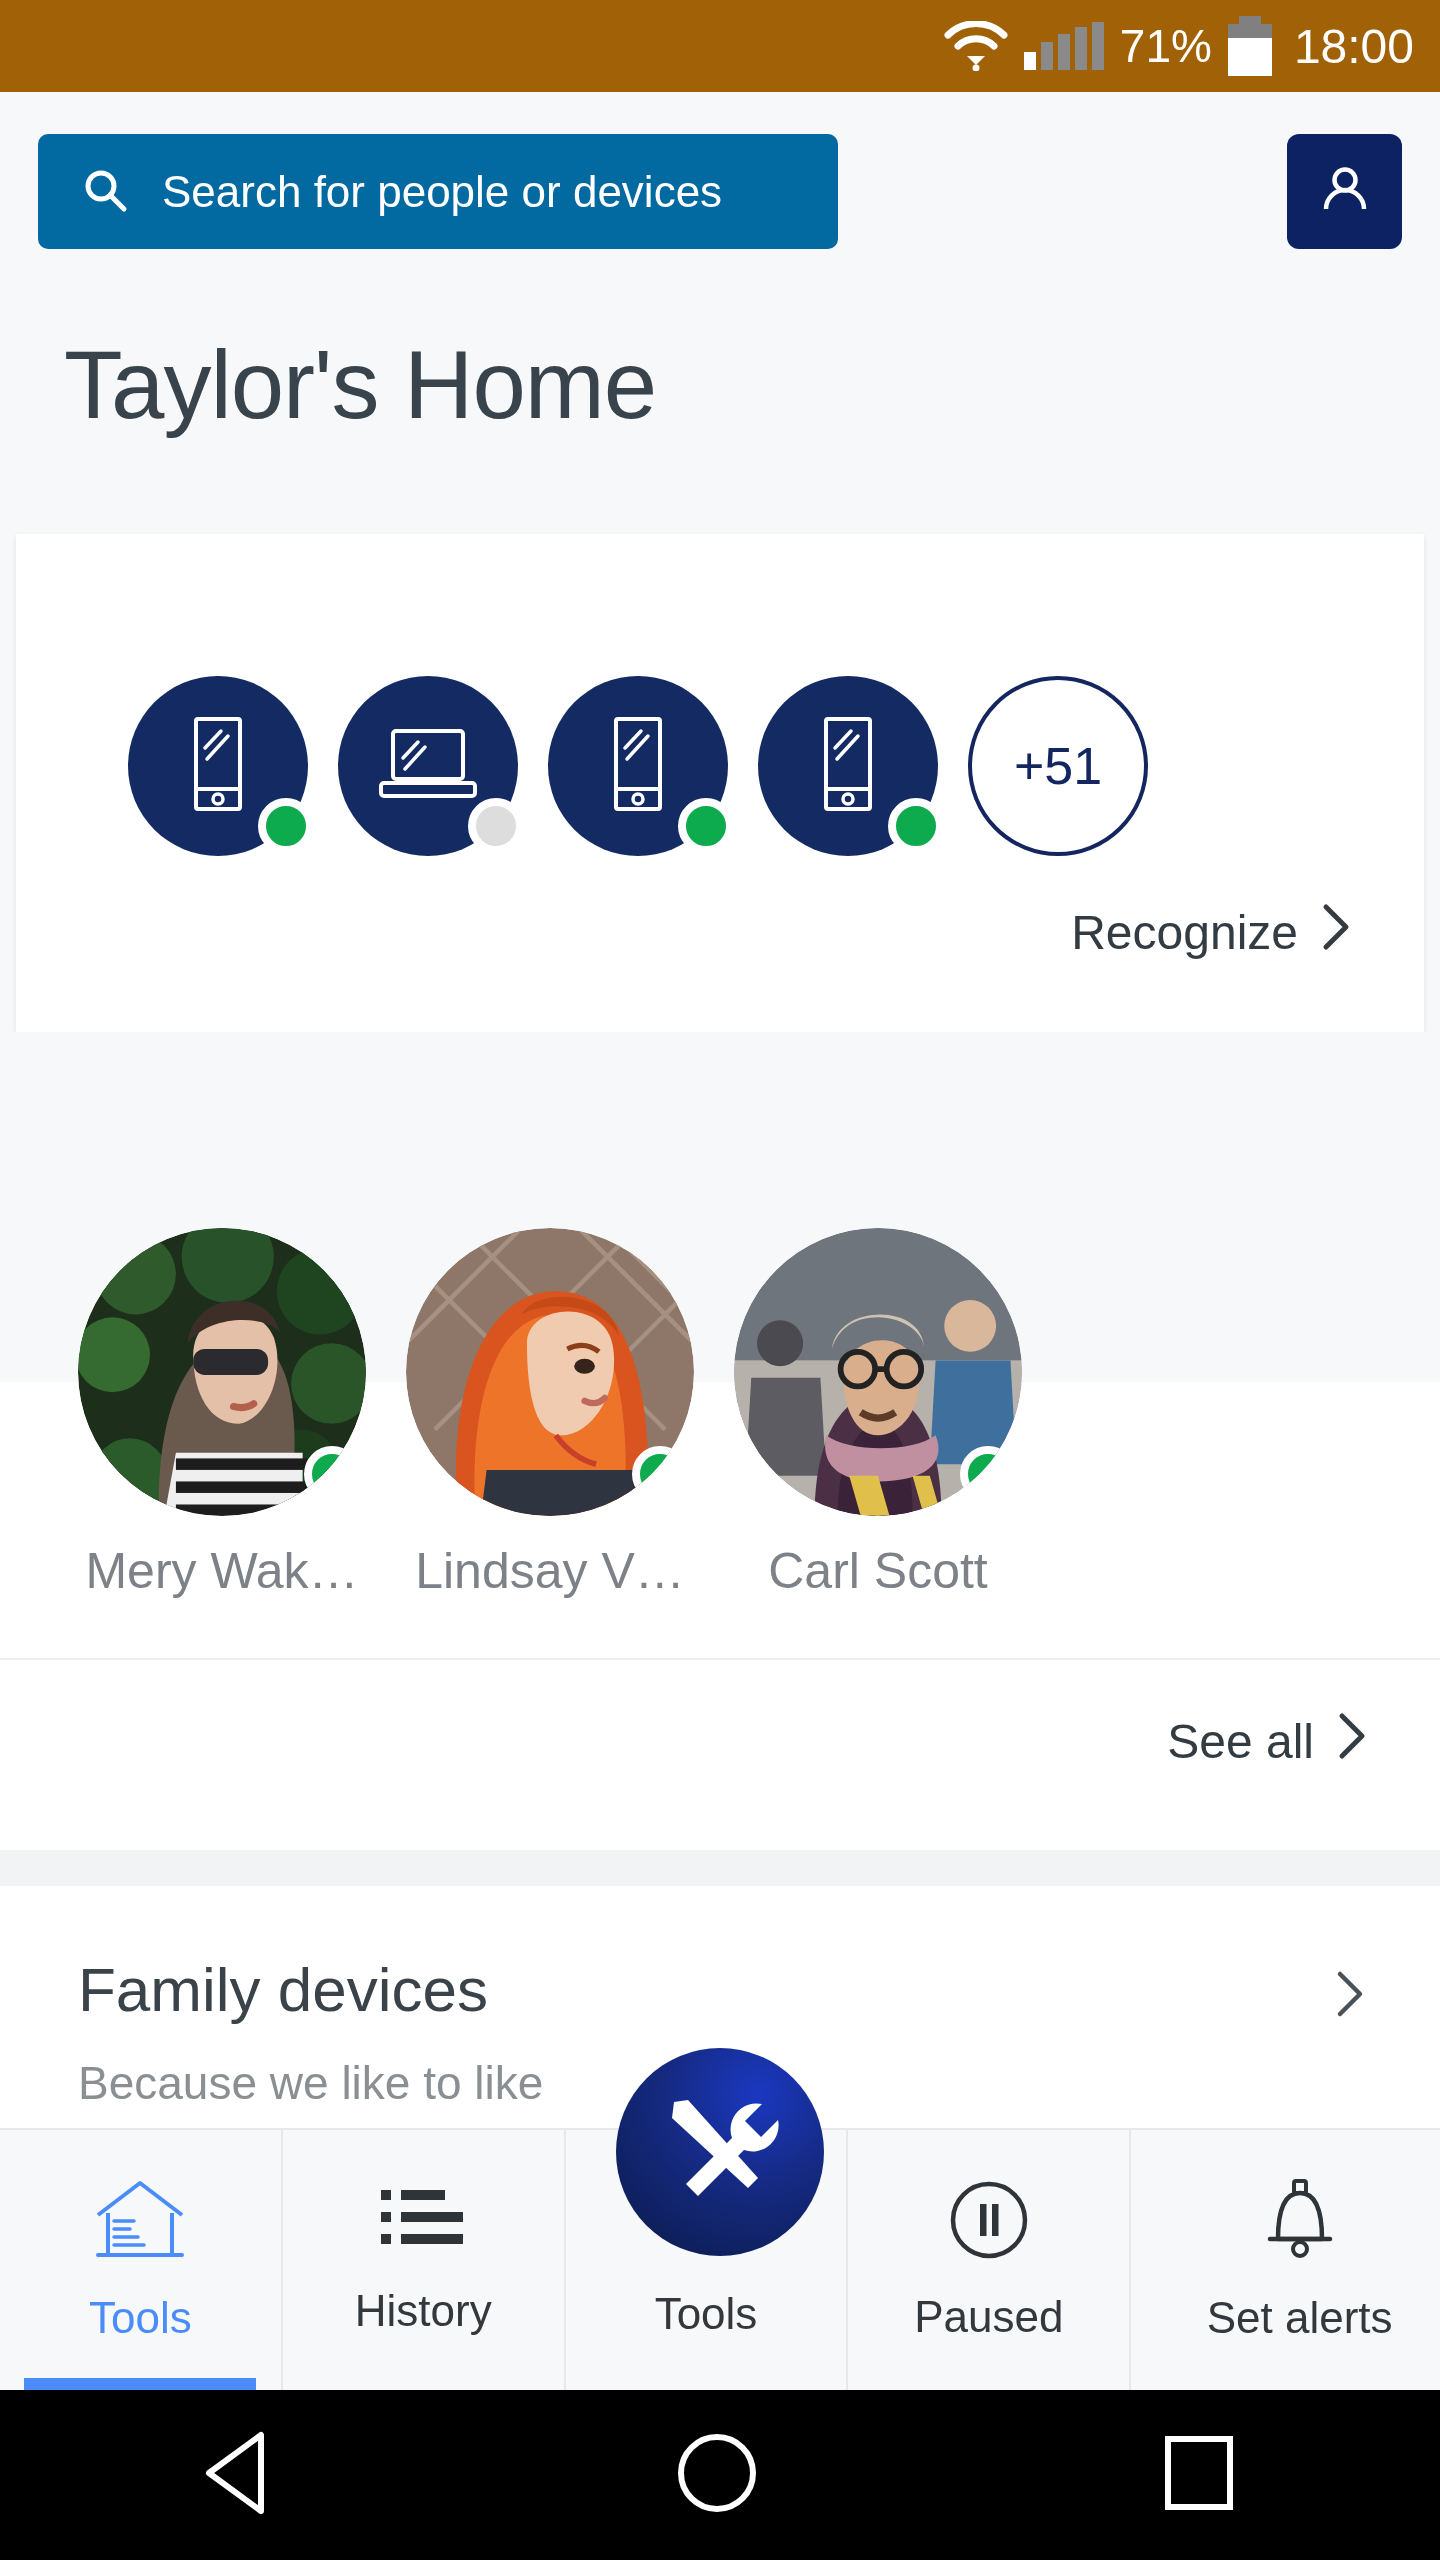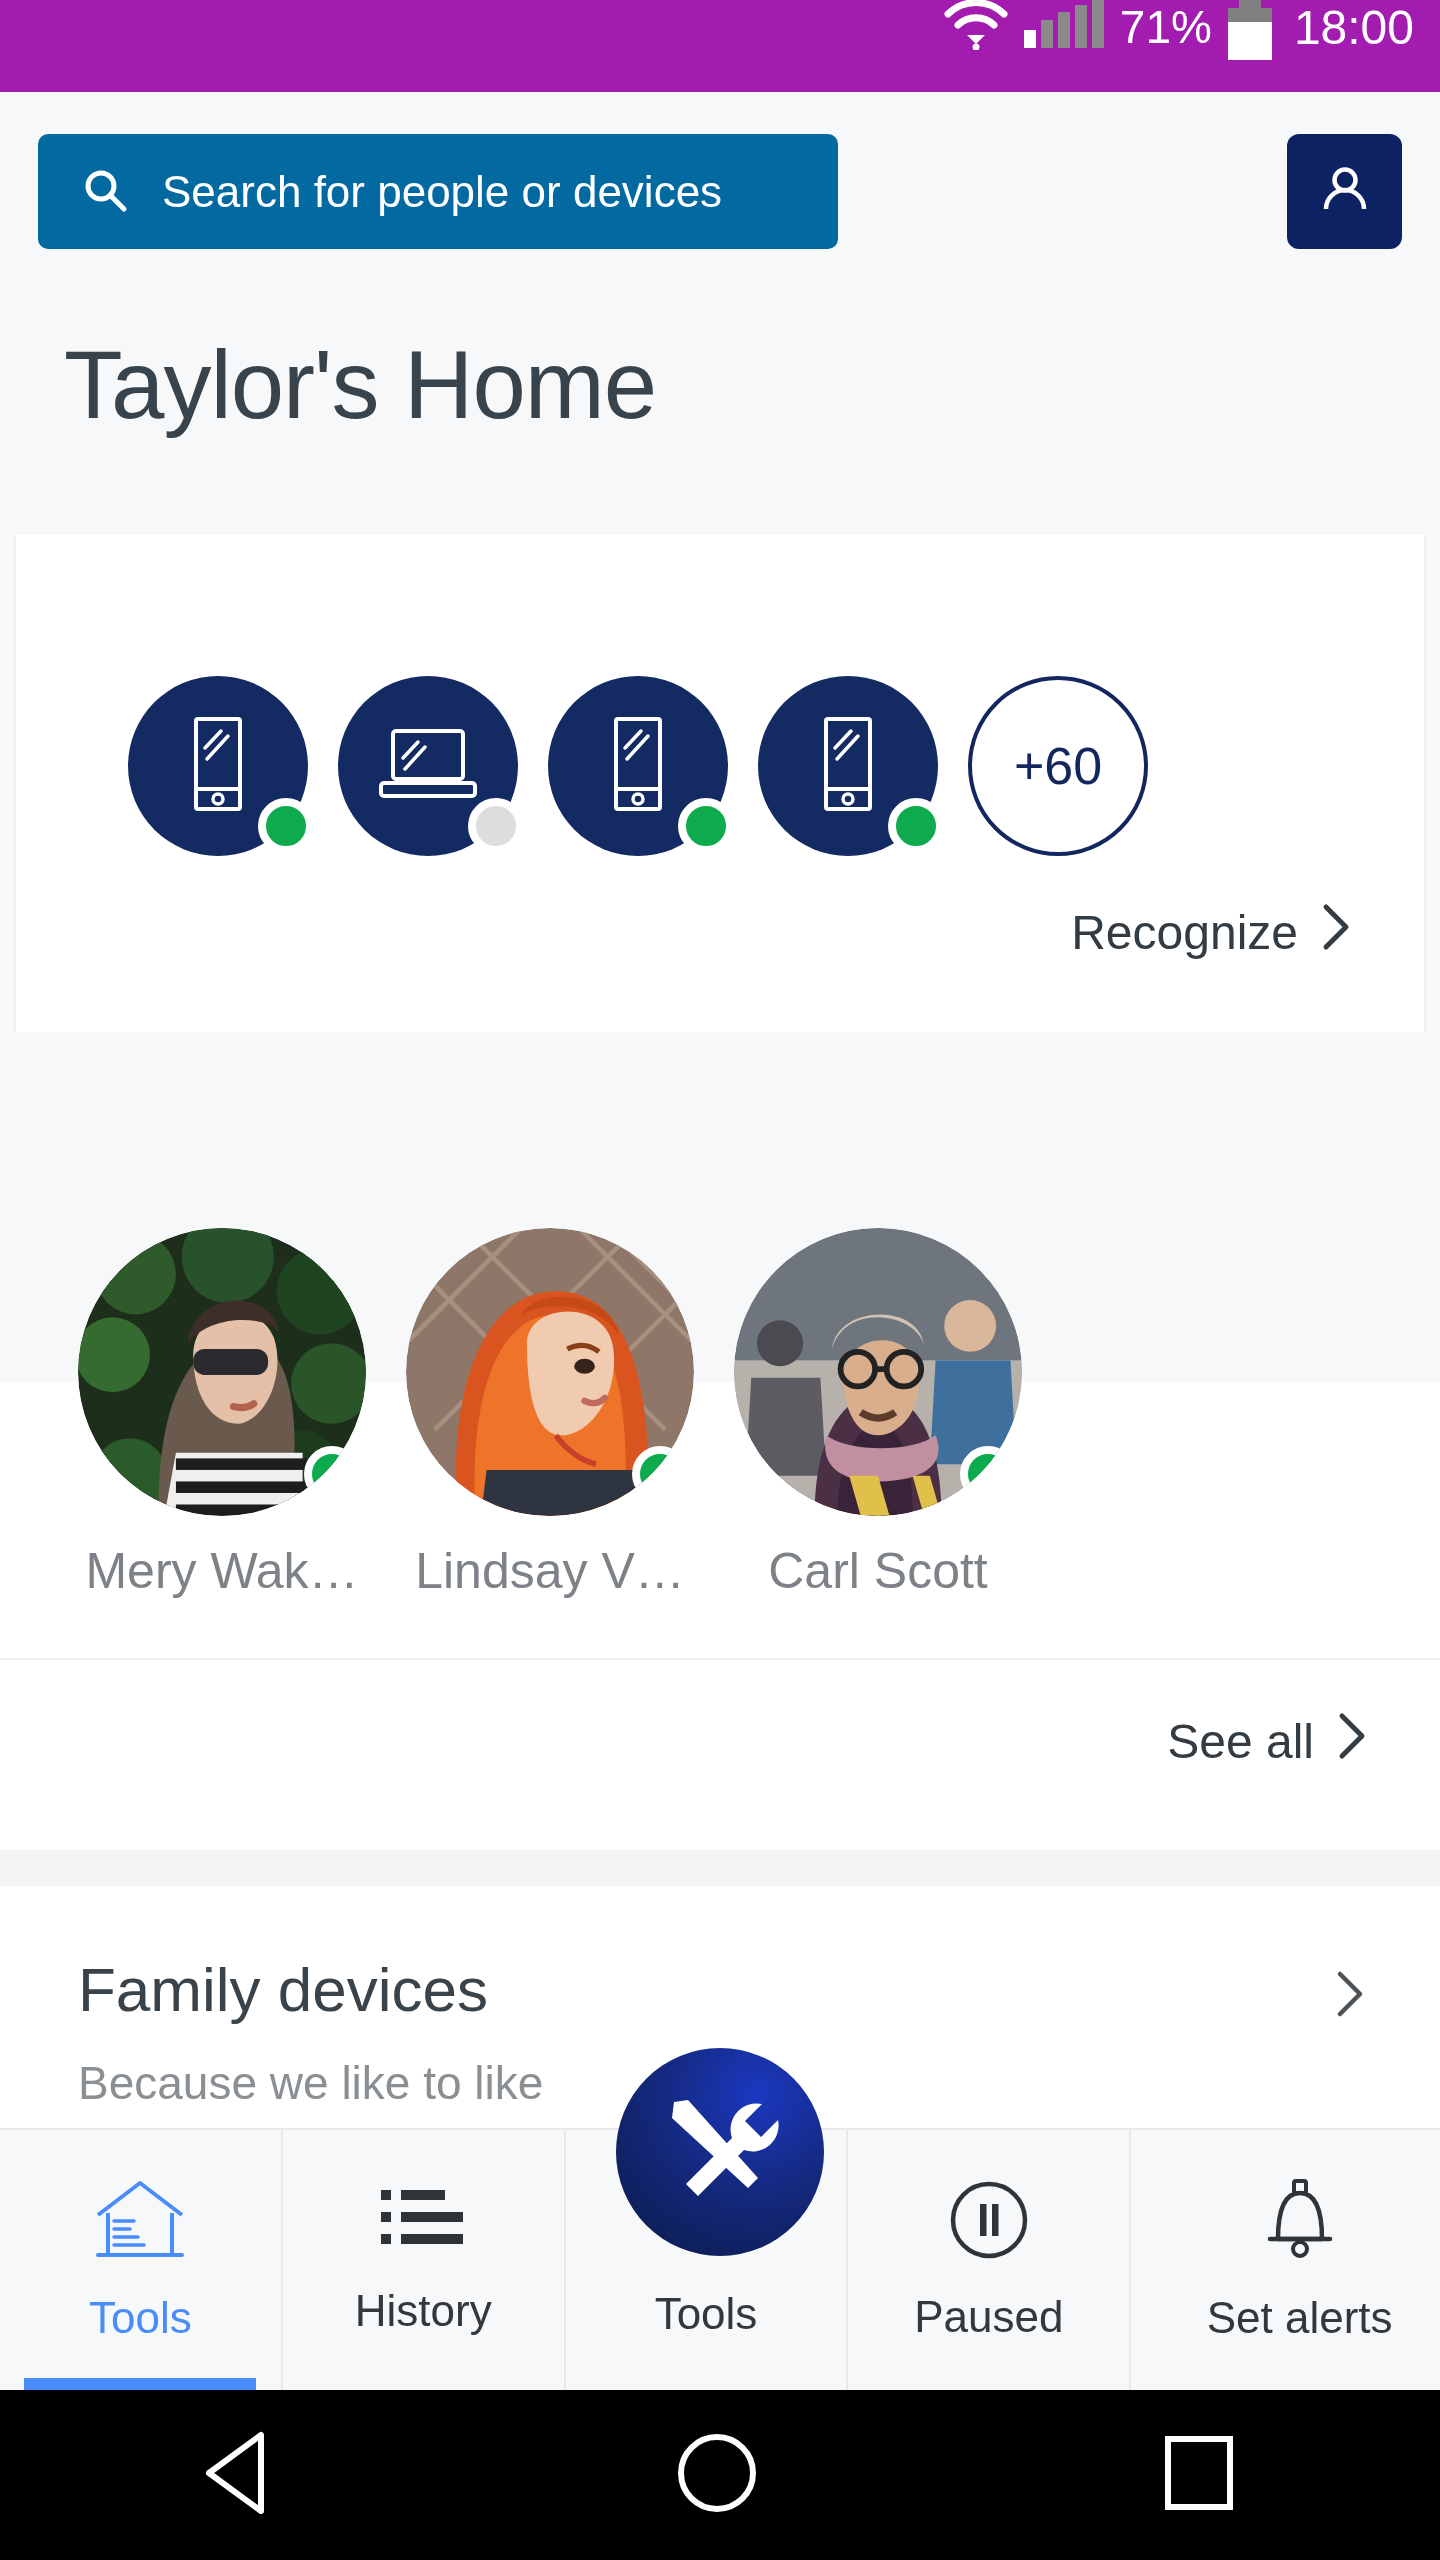--- a/index.html
+++ b/index.html
@@ -7,21 +7,21 @@
     width: 1440px; height: 2560px;
     background: #ffffff;
     font-family: "Liberation Sans", sans-serif;
     overflow: hidden;
   }
   #screen { position: relative; width: 1440px; height: 2560px; background: #f7f8f9; }
 
   
   .statusbar {
     position: absolute; top: 0; left: 0; width: 1440px; height: 92px;
-    background: #a21caf; display: flex; align-items: flex-start;
+    background: #a16207; display: flex; align-items: center;
     justify-content: flex-end; padding-right: 26px; gap: 16px;
   }
   .sb-wifi { width: 64px; height: 50px; position: relative; }
   .sb-signal { display: flex; align-items: flex-end; gap: 5px; height: 48px; }
   .sb-signal i { display: block; width: 12px; background: #8a8a8a; }
   .sb-signal i.on { background: #fff; }
   .sb-pct { color: #fff; font-size: 46px; letter-spacing: 0px; }
   .sb-batt { width: 44px; height: 60px; position: relative; }
   .sb-batt .cap { position: absolute; top: 0; left: 11px; width: 22px; height: 8px; background: #808080; }
   .sb-batt .shell { position: absolute; top: 8px; left: 0; width: 44px; height: 52px; background: #808080; }
@@ -254,21 +254,21 @@
             <rect x="13" y="4" width="44" height="90" rx="2" stroke="#fff" stroke-width="4" fill="none"></rect>
             <line x1="13" y1="74" x2="57" y2="74" stroke="#fff" stroke-width="4"></line>
             <circle cx="35" cy="84" r="5" stroke="#fff" stroke-width="3.5" fill="none"></circle>
             <line x1="22" y1="33" x2="38" y2="16" stroke="#fff" stroke-width="3.5" stroke-linecap="round"></line>
             <line x1="24" y1="44" x2="45" y2="21" stroke="#fff" stroke-width="3.5" stroke-linecap="round"></line>
           </svg>
         </span>
         <span class="dot online"></span>
       </div>
 
-      <div class="dev-more">+60</div>
+      <div class="dev-more">+51</div>
     </div>
 
     <div class="recognize">
       <span>Recognize</span>
       <span>
         <svg width="34" height="52" viewBox="0 0 34 52">
           <polyline points="6,6 26,26 6,46" stroke="#333c43" stroke-width="5" fill="none" stroke-linecap="round" stroke-linejoin="round"></polyline>
         </svg>
       </span>
     </div>

